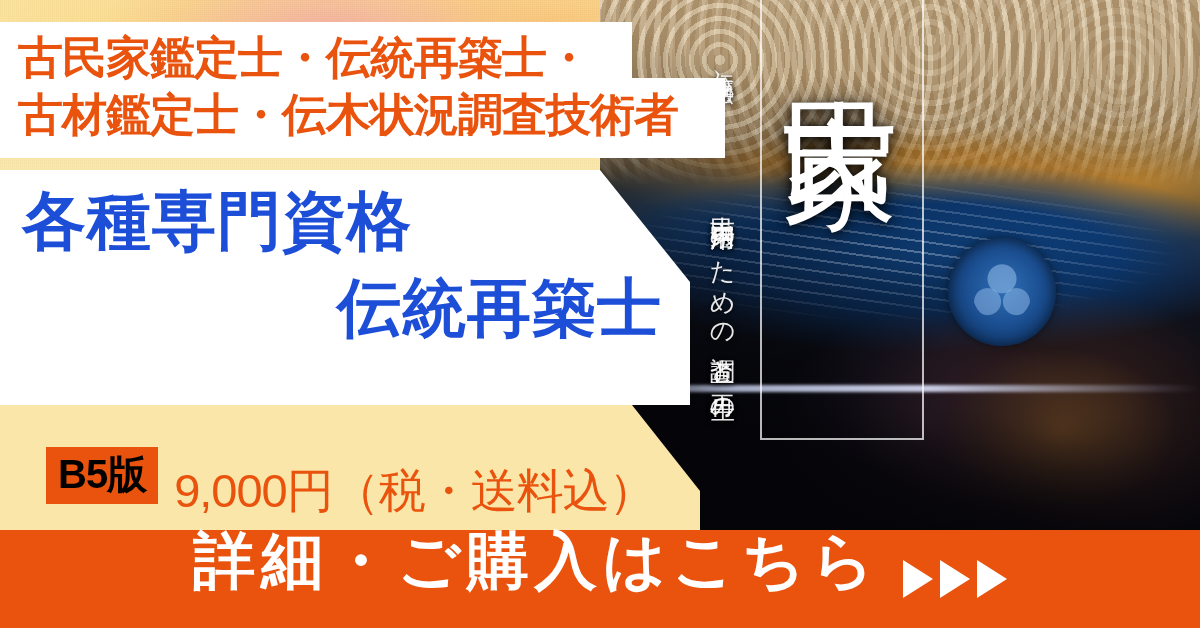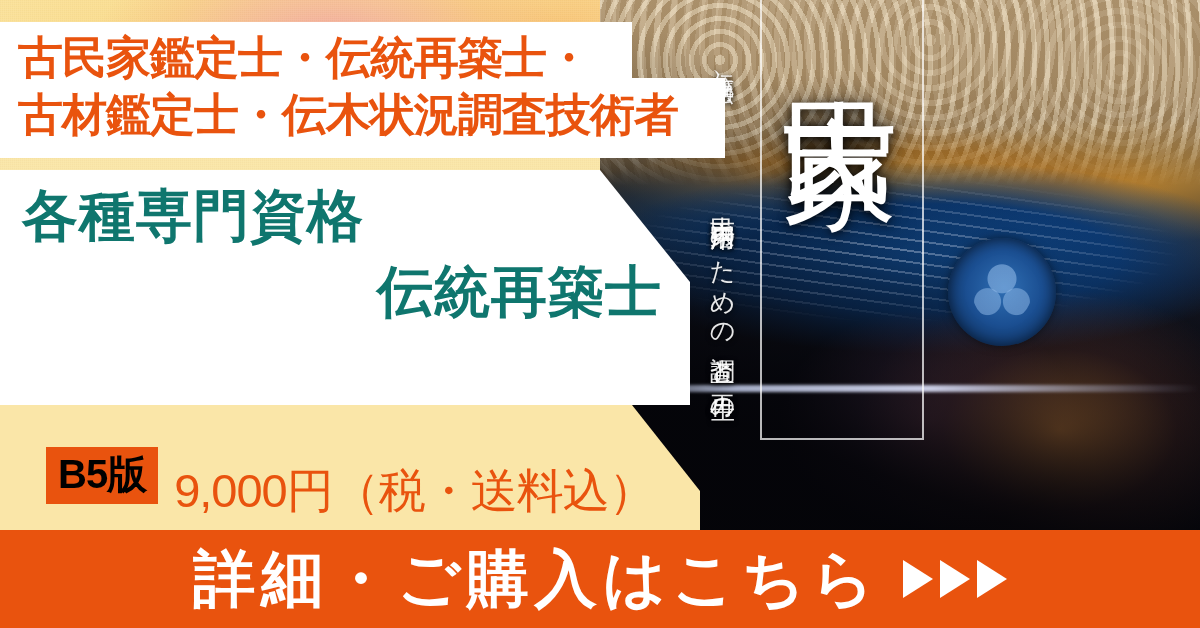--- a/index.html
+++ b/index.html
@@ -195,23 +195,23 @@
     font-weight: 700;
     line-height: 1.26;
     letter-spacing: -1px;
     white-space: nowrap;
   }
 
   .main-heading {
     position: absolute;
     left: 0; top: 178px;
     width: 672px;
-    color: #0f766e;
+    color: #1d4ed8;
     font-weight: 700;
-    font-size: 56px;
+    font-size: 64px;
     line-height: 1.36;
     letter-spacing: 1px;
   }
   .mh-line1 { padding-left: 22px; }
   .mh-line2 { text-align: right; padding-right: 10px; }
 
   
   .price-row {
     position: absolute;
     left: 22px; top: 428px;
@@ -238,21 +238,20 @@
     margin-top: 32px;
   }
 
   
   .cta {
     position: absolute;
     left: 0; bottom: 0;
     width: 1200px; height: 98px;
     background: #e9530e;
     display: flex;
-    align-items: center;
     justify-content: center;
     gap: 22px;
   }
   .cta-label {
     color: #ffffff;
     font-size: 62px;
     font-weight: 700;
     letter-spacing: 6px;
     line-height: 1;
     white-space: nowrap;

